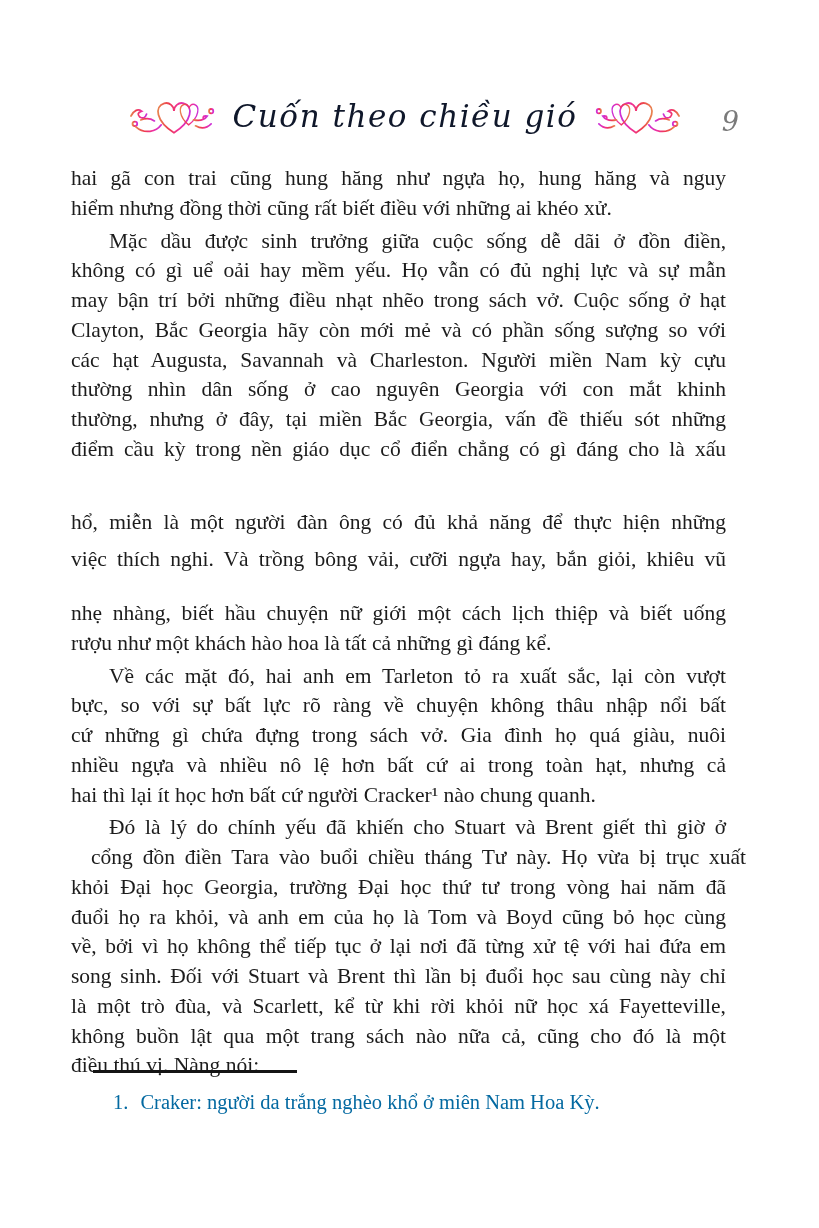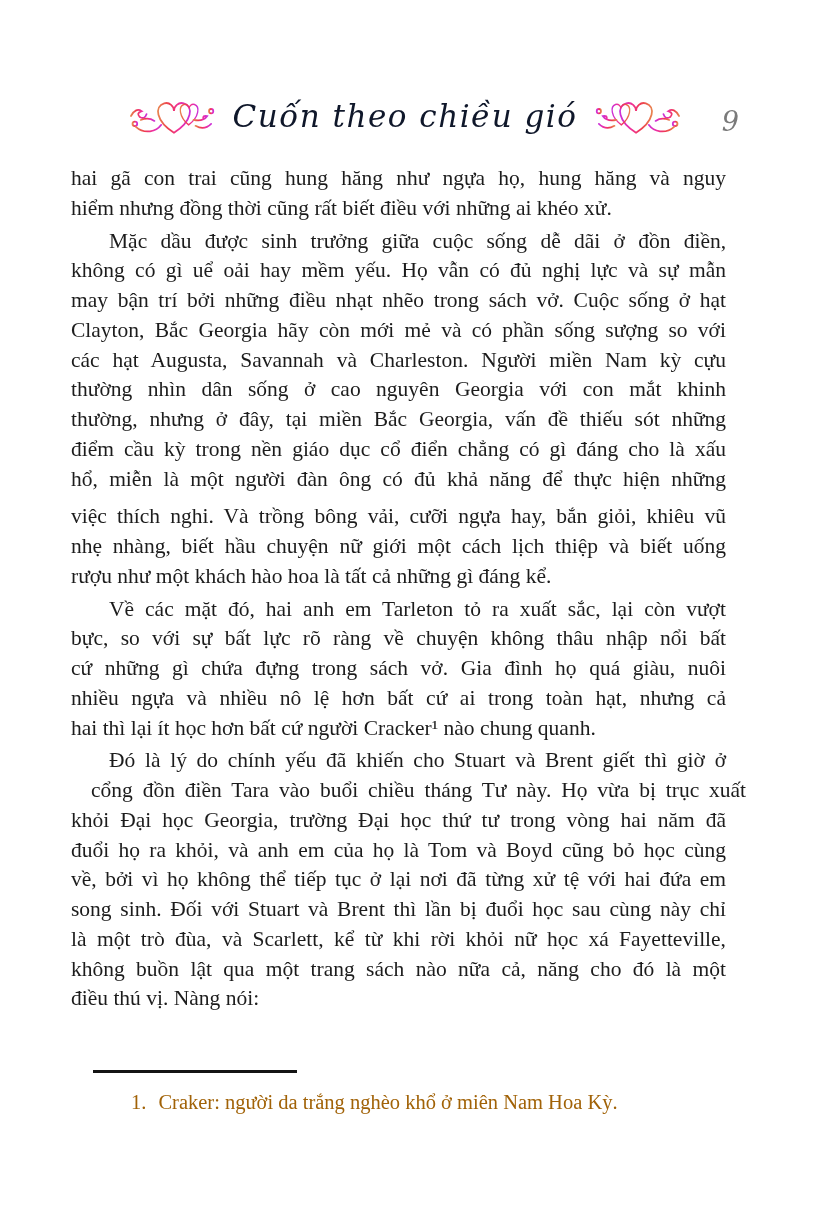--- a/index.html
+++ b/index.html
@@ -53,22 +53,22 @@
   .line{white-space:nowrap;}
   .line span{display:inline-block;white-space:pre;}
   .line.just span{display:inline;}
 
   
   .footnote-rule{
     position:absolute;left:93px;top:1070px;
     width:204px;height:3px;background:#141414;
   }
   .footnote{
-    position:absolute;left:131px;top:1088px;width:620px;
-    font-size:20.5px;color:#a16207;line-height:28px;
+    position:absolute;left:113px;top:1088px;width:620px;
+    font-size:20.5px;color:#0369a1;line-height:28px;
   }
   .footnote .marker{margin-right:12px;}
 </style>
 </head>
 <body>
 
 <div class="page">
 
   <div class="header">
     <div class="header-row">
@@ -121,41 +121,41 @@
       </div>
       <div class="paragraph">
         <div class="line just" style="padding-left: 38px; word-spacing: 7.9px;"><span>Mặc dầu được sinh trưởng giữa cuộc sống dễ dãi ở đồn điền,</span></div>
         <div class="line just" style="word-spacing: 4.96px;"><span>không có gì uể oải hay mềm yếu. Họ vẫn có đủ nghị lực và sự mẫn</span></div>
         <div class="line just" style="word-spacing: 4.24px;"><span>may bận trí bởi những điều nhạt nhẽo trong sách vở. Cuộc sống ở hạt</span></div>
         <div class="line just" style="word-spacing: 4.91px;"><span>Clayton, Bắc Georgia hãy còn mới mẻ và có phần sống sượng so với</span></div>
         <div class="line just" style="word-spacing: 7.46px;"><span>các hạt Augusta, Savannah và Charleston. Người miền Nam kỳ cựu</span></div>
         <div class="line just" style="word-spacing: 10.09px;"><span>thường nhìn dân sống ở cao nguyên Georgia với con mắt khinh</span></div>
         <div class="line just" style="word-spacing: 6.39px;"><span>thường, nhưng ở đây, tại miền Bắc Georgia, vấn đề thiếu sót những</span></div>
         <div class="line just" style="word-spacing: 4.7px;"><span>điểm cầu kỳ trong nền giáo dục cổ điển chẳng có gì đáng cho là xấu</span></div>
-        <div class="line just" style="word-spacing: 5.9px;"><span>hổ, miễn là một người đàn ông có đủ khả năng để thực hiện những</span></div>
+        <div class="line just" style="word-spacing: 5.9px; margin-top: 43px;"><span>hổ, miễn là một người đàn ông có đủ khả năng để thực hiện những</span></div>
         <div class="line just" style="word-spacing: 4.82px; margin-top: 8px;"><span>việc thích nghi. Và trồng bông vải, cưỡi ngựa hay, bắn giỏi, khiêu vũ</span></div>
-        <div class="line just" style="word-spacing: 5.44px;"><span>nhẹ nhàng, biết hầu chuyện nữ giới một cách lịch thiệp và biết uống</span></div>
+        <div class="line just" style="word-spacing: 5.44px; margin-top: 24px;"><span>nhẹ nhàng, biết hầu chuyện nữ giới một cách lịch thiệp và biết uống</span></div>
         <div class="line"><span>rượu như một khách hào hoa là tất cả những gì đáng kể.</span></div>
       </div>
       <div class="paragraph">
         <div class="line just" style="padding-left: 38px; word-spacing: 5.63px;"><span>Về các mặt đó, hai anh em Tarleton tỏ ra xuất sắc, lại còn vượt</span></div>
         <div class="line just" style="word-spacing: 6.93px;"><span>bực, so với sự bất lực rõ ràng về chuyện không thâu nhập nổi bất</span></div>
         <div class="line just" style="word-spacing: 7.2px;"><span>cứ những gì chứa đựng trong sách vở. Gia đình họ quá giàu, nuôi</span></div>
         <div class="line just" style="word-spacing: 7.18px;"><span>nhiều ngựa và nhiều nô lệ hơn bất cứ ai trong toàn hạt, nhưng cả</span></div>
         <div class="line"><span>hai thì lại ít học hơn bất cứ người Cracker¹ nào chung quanh.</span></div>
       </div>
       <div class="paragraph">
         <div class="line just" style="padding-left: 38px; word-spacing: 4.31px;"><span>Đó là lý do chính yếu đã khiến cho Stuart và Brent giết thì giờ ở</span></div>
         <div class="line just" style="word-spacing: 4.49px; margin-left: 20px;"><span>cổng đồn điền Tara vào buổi chiều tháng Tư này. Họ vừa bị trục xuất</span></div>
         <div class="line just" style="word-spacing: 5.61px;"><span>khỏi Đại học Georgia, trường Đại học thứ tư trong vòng hai năm đã</span></div>
         <div class="line just" style="word-spacing: 3.92px;"><span>đuổi họ ra khỏi, và anh em của họ là Tom và Boyd cũng bỏ học cùng</span></div>
         <div class="line just" style="word-spacing: 3.16px;"><span>về, bởi vì họ không thể tiếp tục ở lại nơi đã từng xử tệ với hai đứa em</span></div>
         <div class="line just" style="word-spacing: 3.34px;"><span>song sinh. Đối với Stuart và Brent thì lần bị đuổi học sau cùng này chỉ</span></div>
         <div class="line just" style="word-spacing: 5.03px;"><span>là một trò đùa, và Scarlett, kể từ khi rời khỏi nữ học xá Fayetteville,</span></div>
-        <div class="line just" style="word-spacing: 5.99px;"><span>không buồn lật qua một trang sách nào nữa cả, năng cho đó là một</span></div>
+        <div class="line just" style="word-spacing: 5.99px;"><span>không buồn lật qua một trang sách nào nữa cả, cũng cho đó là một</span></div>
         <div class="line"><span>điều thú vị. Nàng nói:</span></div>
       </div>
     </div>
 
   <div class="footnote-rule"></div>
 
   <div class="footnote">
     <span class="marker">1.</span><span>Craker: người da trắng nghèo khổ ở miên Nam Hoa Kỳ.</span>
   </div>
 

